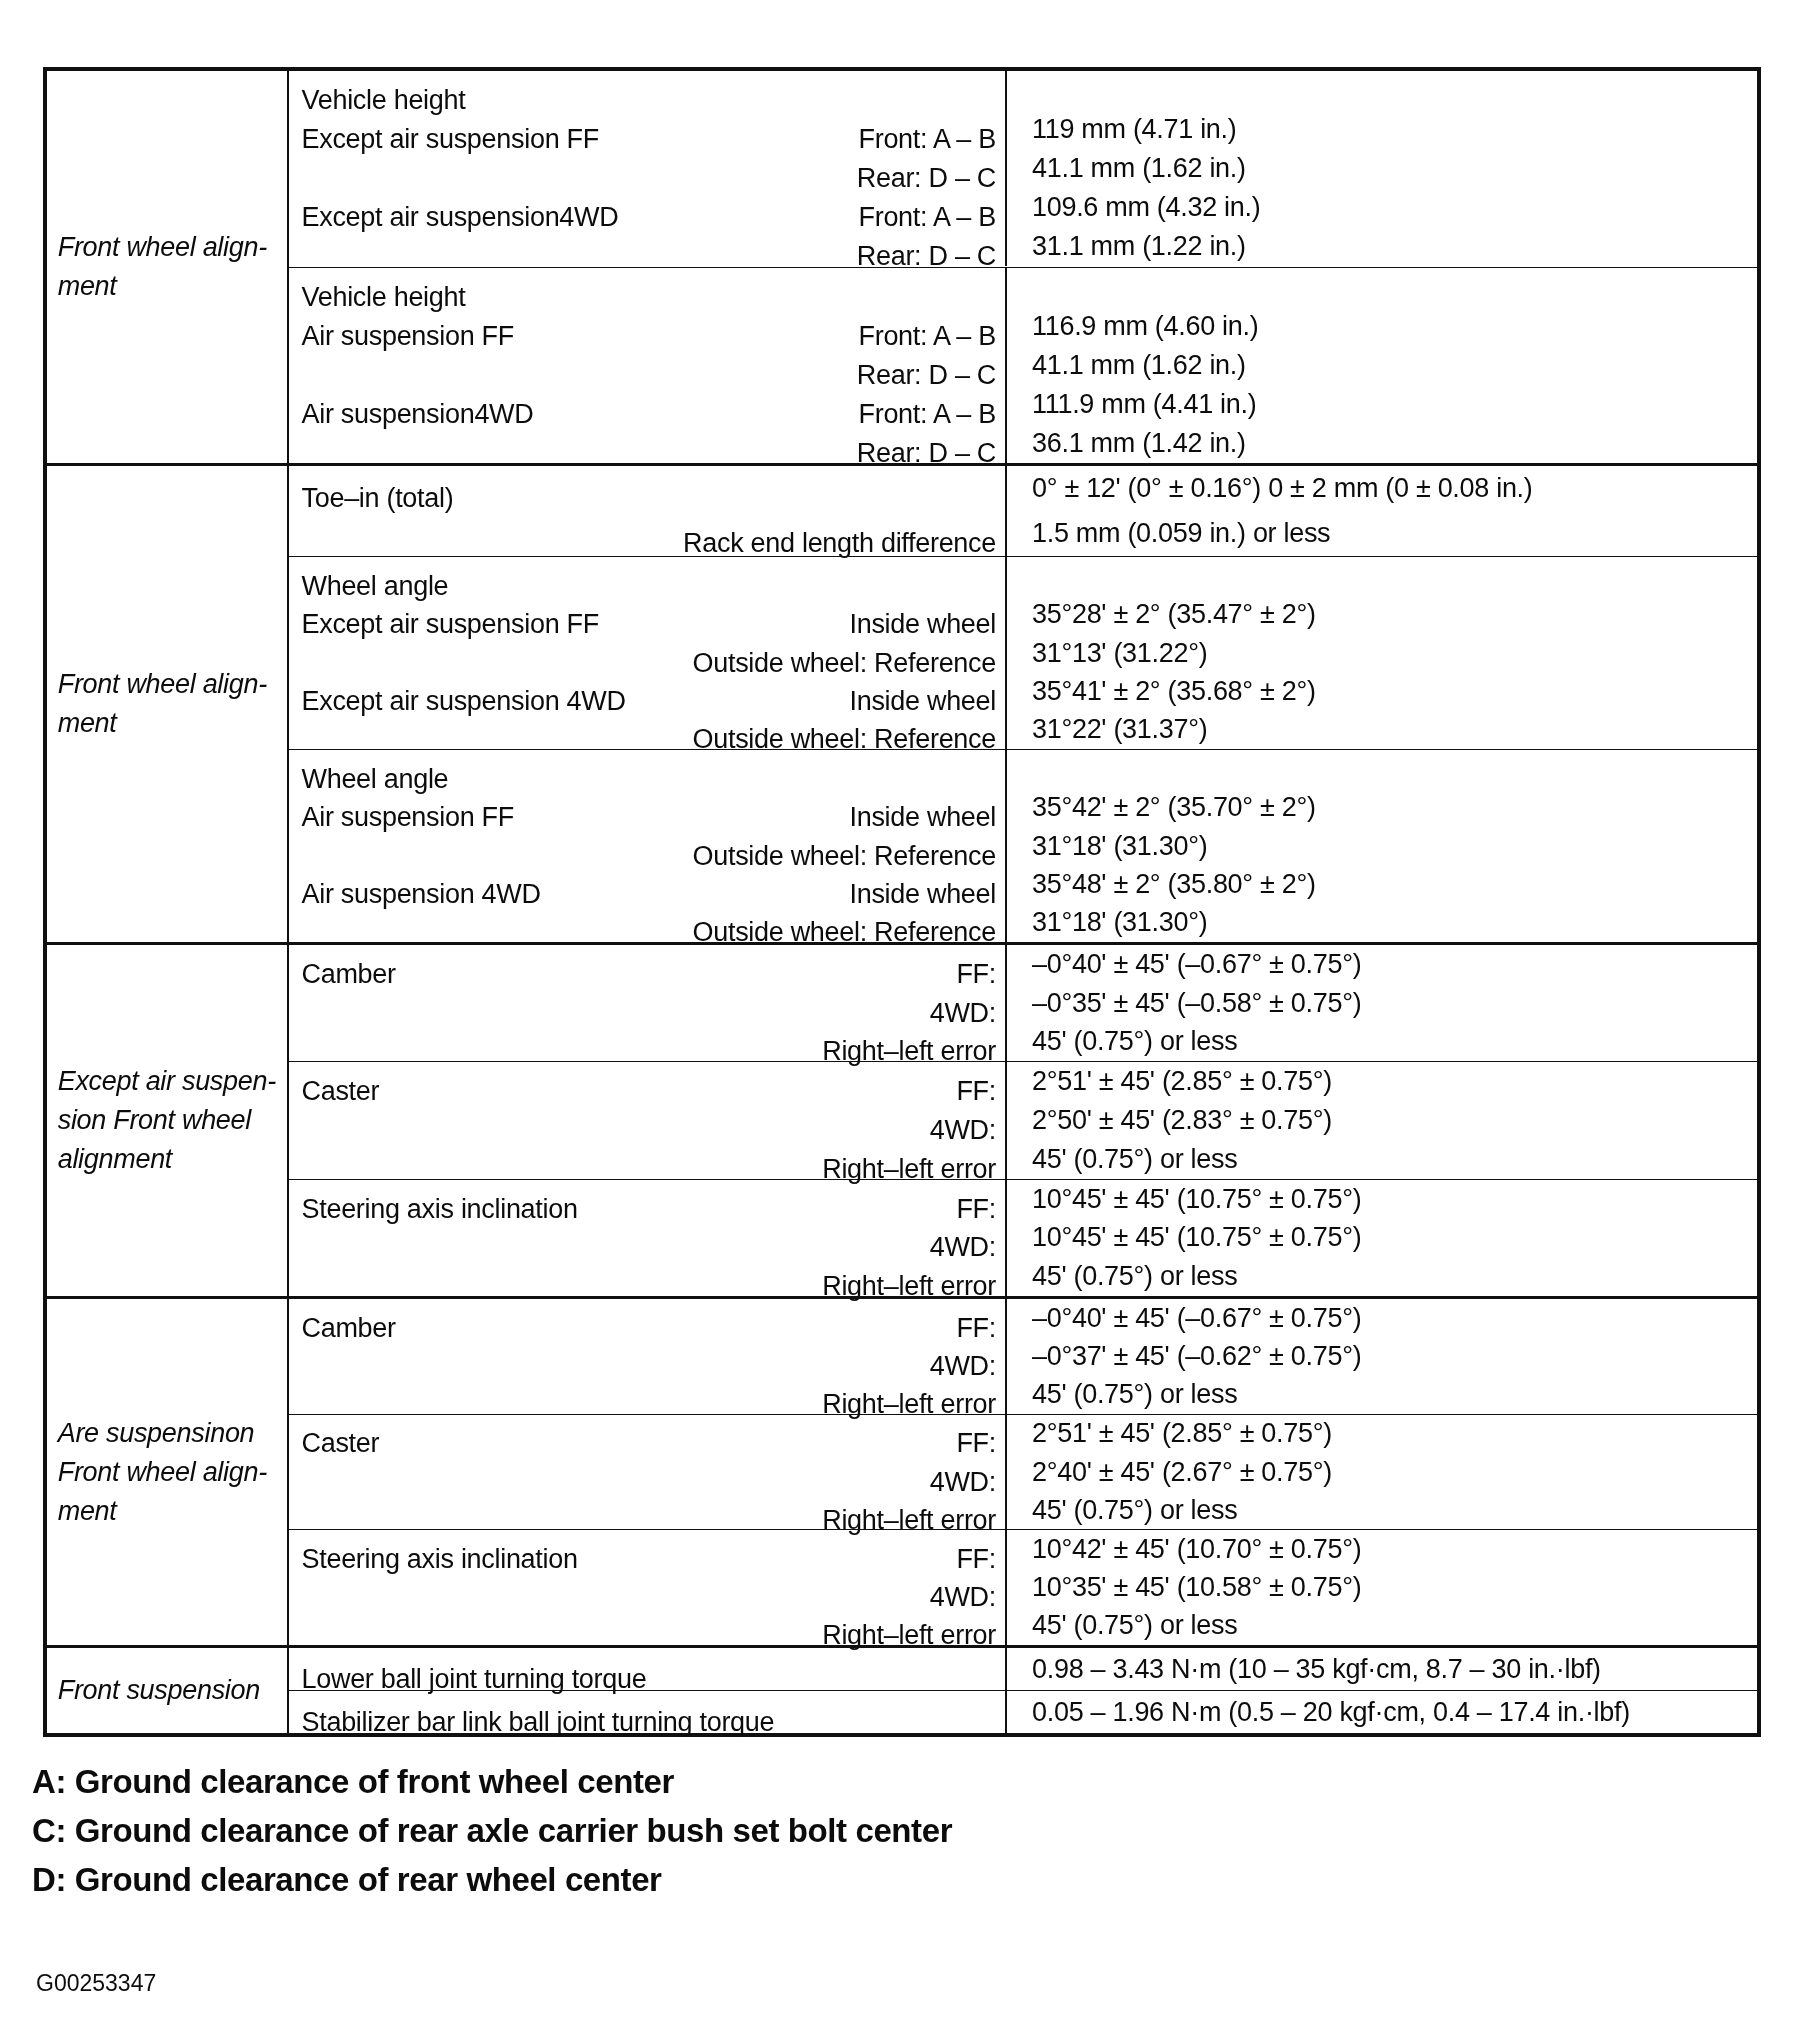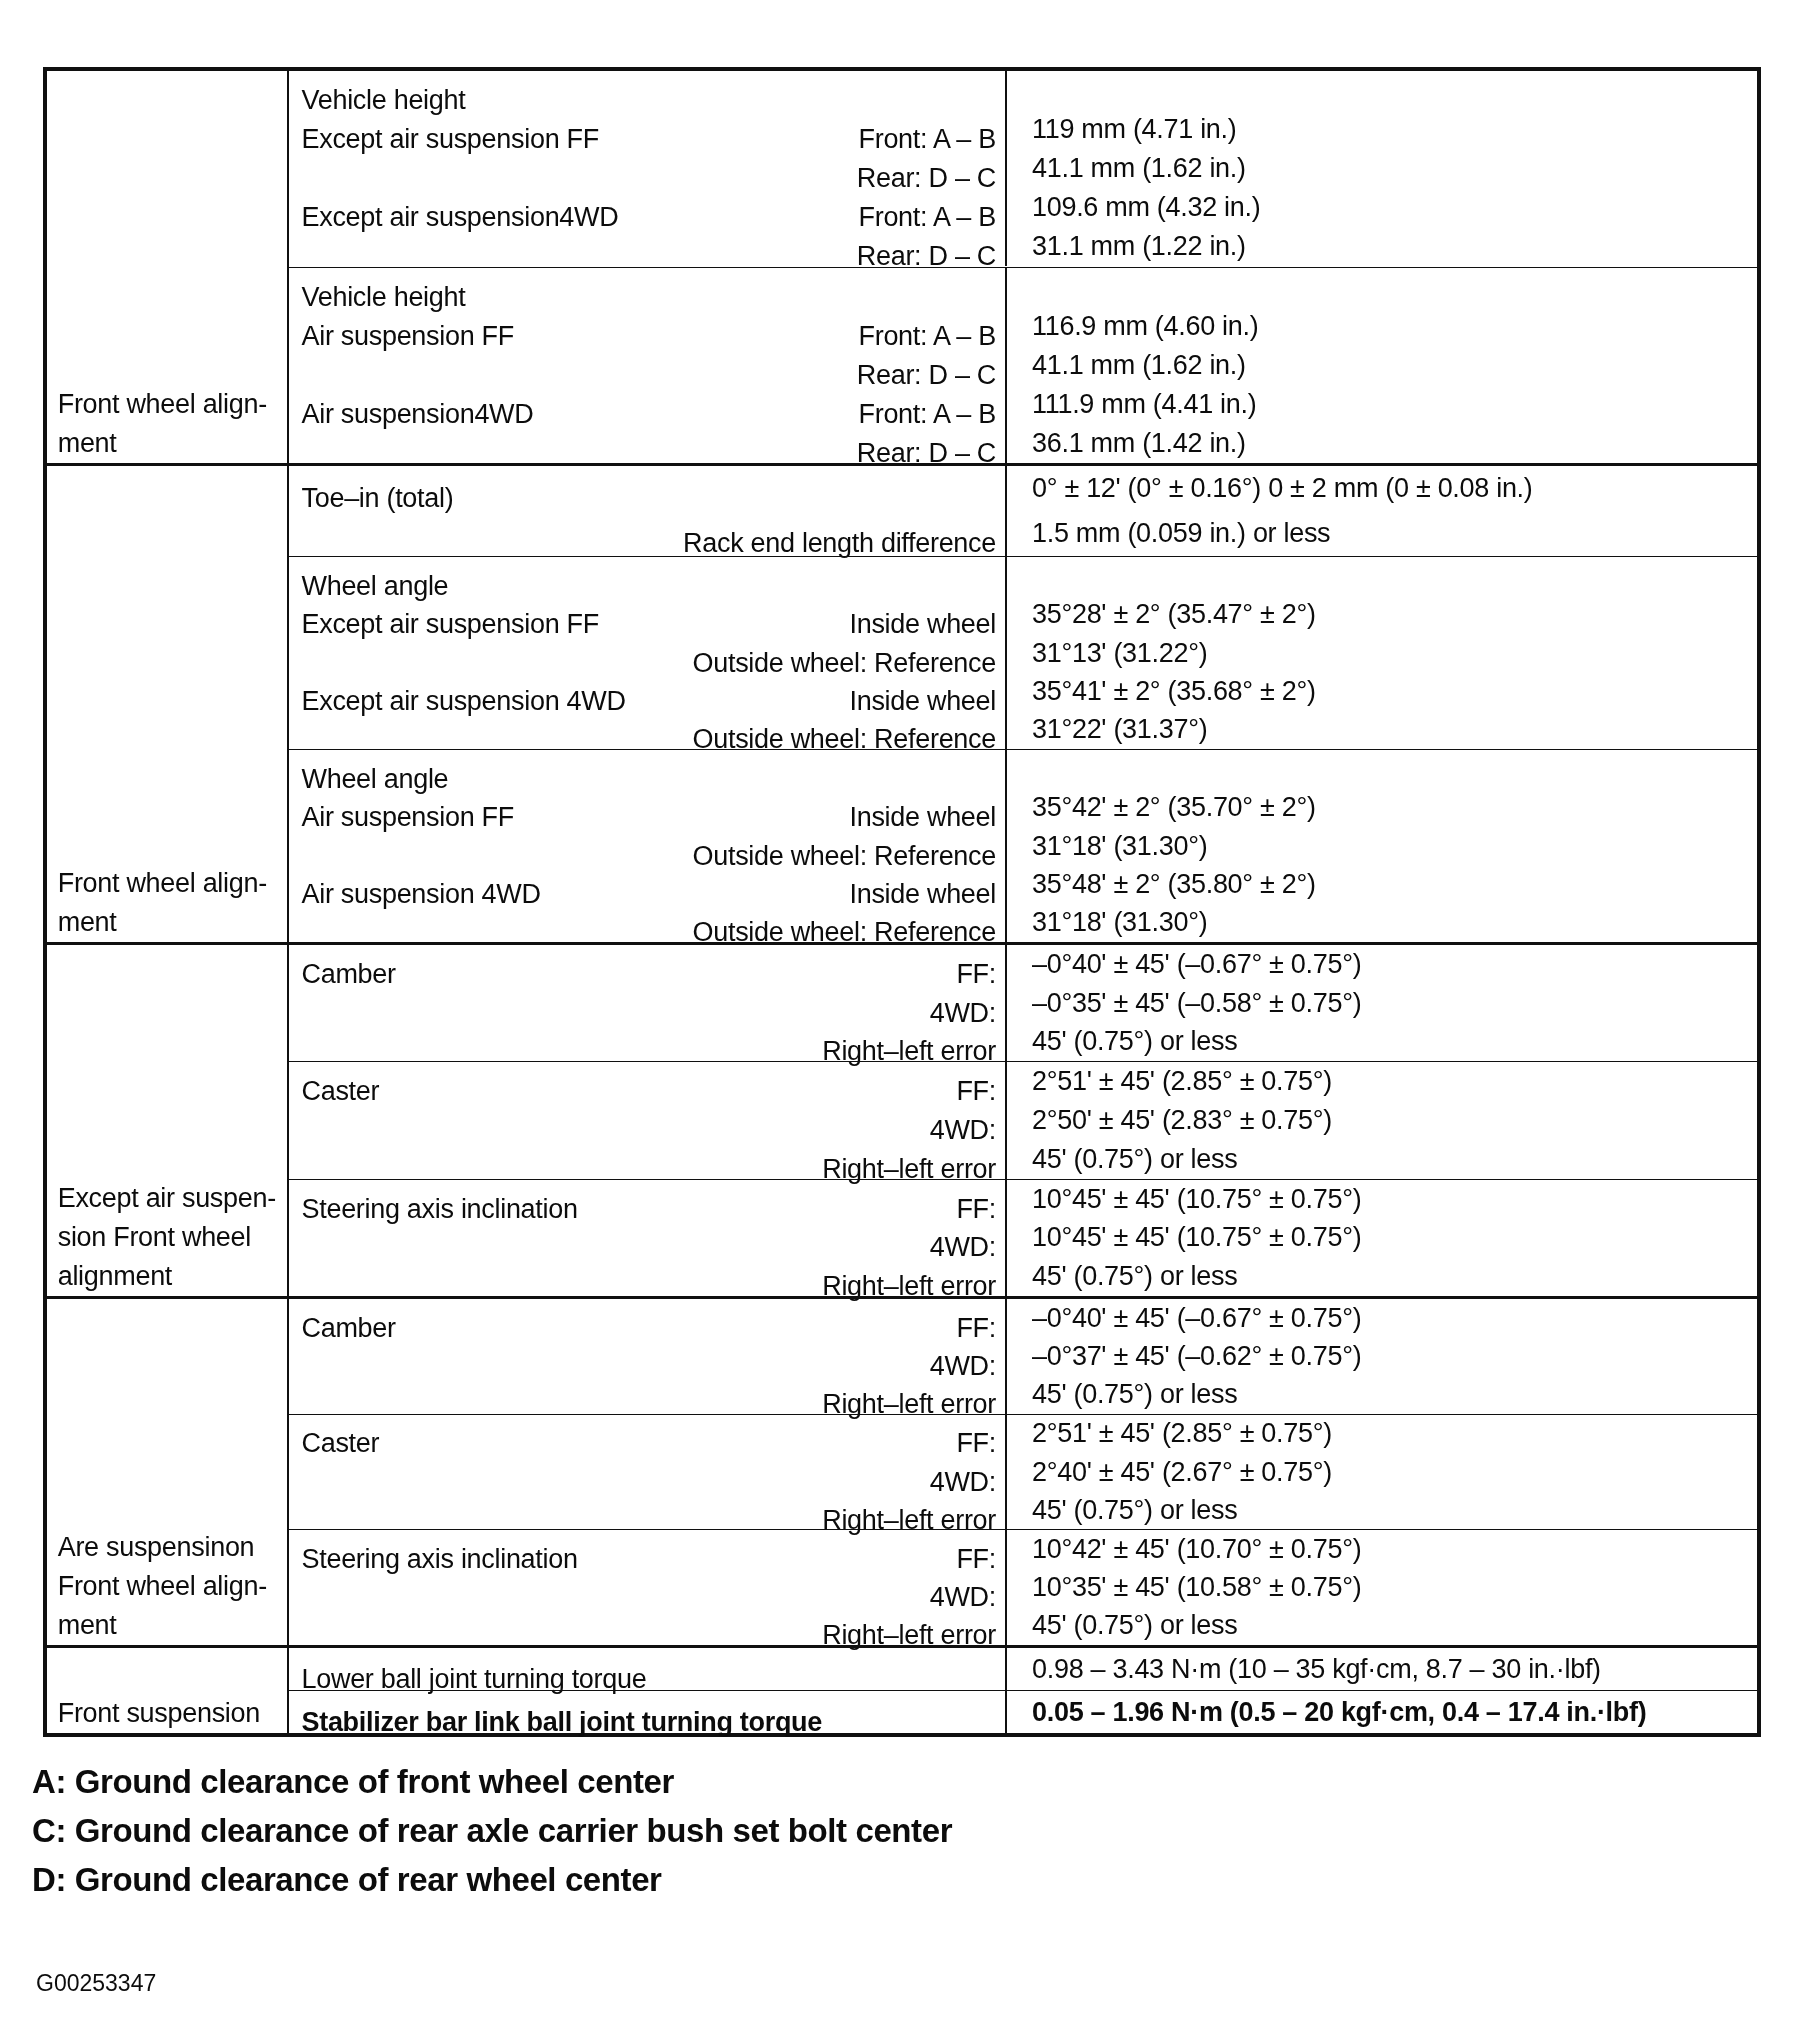--- a/index.html
+++ b/index.html
@@ -35,25 +35,26 @@
   }
   .tgroup + .tgroup {
     border-top: 3.6px solid #101010;
   }
   .glabel {
     flex: 0 0 242px;
     box-sizing: border-box;
     border-right: 2.7px solid #101010;
     display: flex;
     flex-direction: column;
-    justify-content: flex-end;
+    justify-content: center;
     padding: 0 3.6px 0 10.7px;
     font-size: 27px;
     line-height: 39px;
     letter-spacing: -0.3px;
+    font-style: italic;
   }
   .gblocks {
     flex: 1 1 auto;
     display: flex;
     flex-direction: column;
     min-width: 0;
   }
   .tblock {
     display: flex;
     flex-direction: column;
@@ -509,21 +510,21 @@
           <div class="tblock" style="flex-grow: 1; flex-basis: 0px;">
             <div class="tline">
               <div class="c2">
                 <span class="param">Lower ball joint turning torque</span>
               </div>
               <div class="c3">
                 <span class="value">0.98 – 3.43 N·m (10 – 35 kgf·cm, 8.7 – 30 in.·lbf)</span>
               </div>
             </div>
           </div>
-          <div class="tblock" style="flex-grow: 1; flex-basis: 0px; font-weight: bold;">
+          <div class="tblock" style="flex-grow: 1; flex-basis: 0px;">
             <div class="tline">
               <div class="c2">
                 <span class="param">Stabilizer bar link ball joint turning torque</span>
               </div>
               <div class="c3">
                 <span class="value">0.05 – 1.96 N·m (0.5 – 20 kgf·cm, 0.4 – 17.4 in.·lbf)</span>
               </div>
             </div>
           </div>
         </div>

